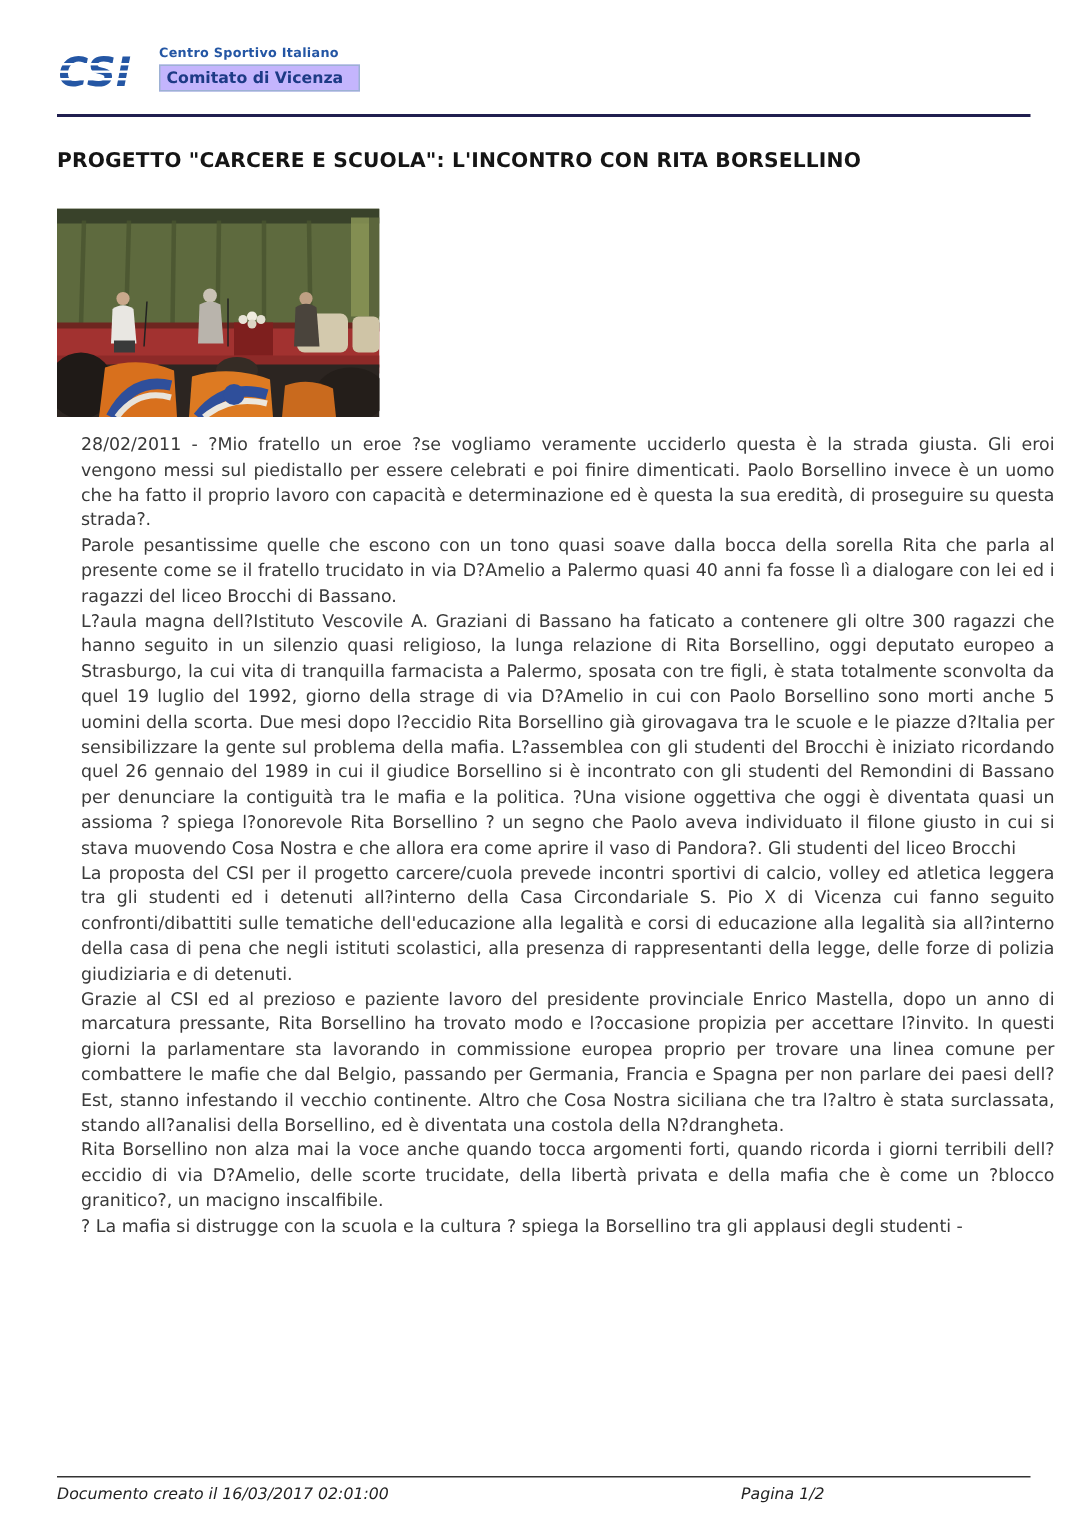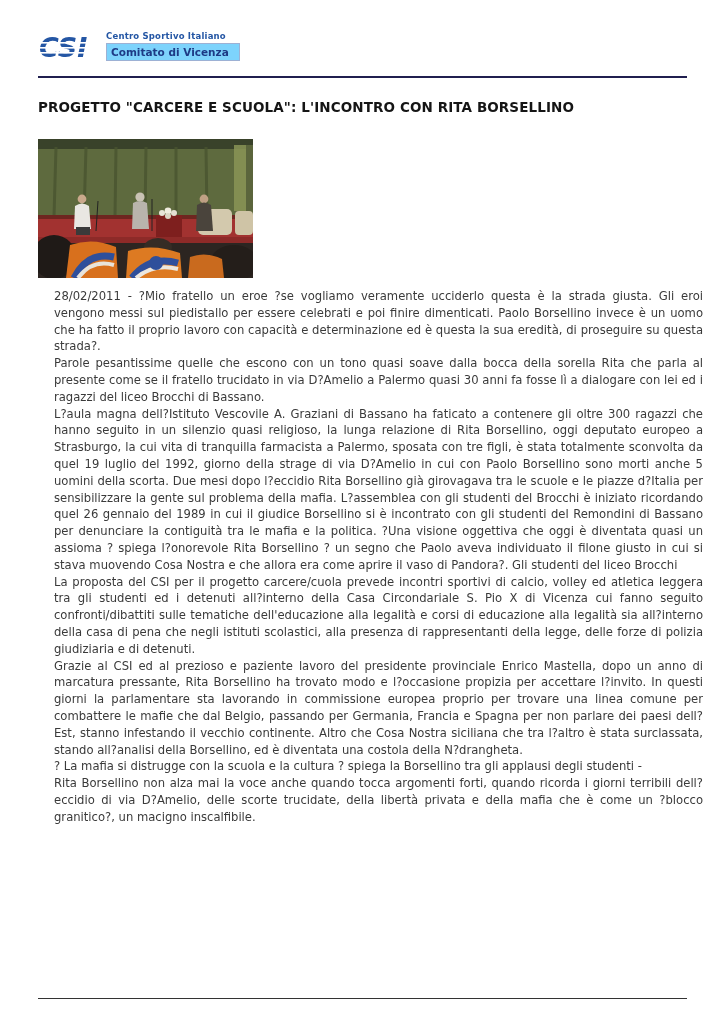--- a/index.html
+++ b/index.html
@@ -15,21 +15,21 @@
 
   
   .doc-header { position:absolute; top:28px; left:38px; right:38px; }
   .logo-row { display:flex; align-items:flex-start; gap:8px; height:42px; }
   .logo-mark { flex:0 0 auto; }
   .logo-text { display:flex; flex-direction:column; gap:2px; padding-top:3px; }
   .org-name { font-size:8.5px; font-weight:bold; color:#2456a4; letter-spacing:0.2px; }
   .committee {
     font-size:10.5px; font-weight:bold; color:#1d3a85;
     border:1px solid #9db1d4; padding:2px 10px 2px 4px;
-    width:fit-content; background:#7dd3fc;
+    width:fit-content; background:#c4b5fd;
   }
   .header-rule { margin-top:6px; height:2px; background:#201f4f; }
 
   
   .title {
     position:absolute; top:99px; left:38px; right:38px;
     font-size:13.5px; font-weight:bold; color:#151515; letter-spacing:0.1px;
   }
 
   
@@ -136,25 +136,29 @@
         <path d="M94 139 Q112 116 140 124" stroke="#2f4f9b" stroke-width="7" fill="none"></path>
         <path d="M98 139 Q116 124 140 130" stroke="#ece7de" stroke-width="4" fill="none"></path>
         <circle cx="118" cy="124" r="7" fill="#2f4f9b"></circle>
         <path d="M150 139 L152 118 Q168 112 184 120 L186 139 Z" fill="#c96a1e"></path>
       </g>
     </svg>
   </figure>
 
   <main class="article-body">
     <p>28/02/2011 - ?Mio fratello un eroe ?se vogliamo veramente ucciderlo questa è la strada giusta. Gli eroi vengono messi sul piedistallo per essere celebrati e poi finire dimenticati. Paolo Borsellino invece è un uomo che ha fatto il proprio lavoro con capacità e determinazione ed è questa la sua eredità, di proseguire su questa strada?.</p>
-    <p>Parole pesantissime quelle che escono con un tono quasi soave dalla bocca della sorella Rita che parla al presente come se il fratello trucidato in via D?Amelio a Palermo quasi 30 anni fa fosse lì a dialogare con lei ed i ragazzi del liceo Brocchi di Bassano.</p>
+    <p>Parole pesantissime quelle che escono con un tono quasi soave dalla bocca della sorella Rita che parla al presente come se il fratello trucidato in via D?Amelio a Palermo quasi 40 anni fa fosse lì a dialogare con lei ed i ragazzi del liceo Brocchi di Bassano.</p>
     <p>L?aula magna dell?Istituto Vescovile A. Graziani di Bassano ha faticato a contenere gli oltre 300 ragazzi che hanno seguito in un silenzio quasi religioso, la lunga relazione di Rita Borsellino, oggi deputato europeo a Strasburgo, la cui vita di tranquilla farmacista a Palermo, sposata con tre figli, è stata totalmente sconvolta da quel 19 luglio del 1992, giorno della strage di via D?Amelio in cui con Paolo Borsellino sono morti anche 5 uomini della scorta. Due mesi dopo l?eccidio Rita Borsellino già girovagava tra le scuole e le piazze d?Italia per sensibilizzare la gente sul problema della mafia. L?assemblea con gli studenti del Brocchi è iniziato ricordando quel 26 gennaio del 1989 in cui il giudice Borsellino si è incontrato con gli studenti del Remondini di Bassano per denunciare la contiguità tra le mafia e la politica. ?Una visione oggettiva che oggi è diventata quasi un assioma ? spiega l?onorevole Rita Borsellino ? un segno che Paolo aveva individuato il filone giusto in cui si stava muovendo Cosa Nostra e che allora era come aprire il vaso di Pandora?. Gli studenti del liceo Brocchi</p>
     <p>La proposta del CSI per il progetto carcere/cuola prevede incontri sportivi di calcio, volley ed atletica leggera tra gli studenti ed i detenuti all?interno della Casa Circondariale S. Pio X di Vicenza cui fanno seguito confronti/dibattiti sulle tematiche dell'educazione alla legalità e corsi di educazione alla legalità sia all?interno della casa di pena che negli istituti scolastici, alla presenza di rappresentanti della legge, delle forze di polizia giudiziaria e di detenuti.</p>
     <p>Grazie al CSI ed al prezioso e paziente lavoro del presidente provinciale Enrico Mastella, dopo un anno di marcatura pressante, Rita Borsellino ha trovato modo e l?occasione propizia per accettare l?invito. In questi giorni la parlamentare sta lavorando in commissione europea proprio per trovare una linea comune per combattere le mafie che dal Belgio, passando per Germania, Francia e Spagna per non parlare dei paesi dell?Est, stanno infestando il vecchio continente. Altro che Cosa Nostra siciliana che tra l?altro è stata surclassata, stando all?analisi della Borsellino, ed è diventata una costola della N?drangheta.</p>
+    <p>Rita Borsellino non alza mai la voce anche quando tocca argomenti forti, quando ricorda i giorni terribili dell?eccidio di via D?Amelio, delle scorte trucidate, della libertà privata e della mafia che è come un ?blocco granitico?, un macigno inscalfibile.</p>
     <p>? La mafia si distrugge con la scuola e la cultura ? spiega la Borsellino tra gli applausi degli studenti -</p>
-    <p>Rita Borsellino non alza mai la voce anche quando tocca argomenti forti, quando ricorda i giorni terribili dell?eccidio di via D?Amelio, delle scorte trucidate, della libertà privata e della mafia che è come un ?blocco granitico?, un macigno inscalfibile.</p>
   </main>
 
   <footer class="doc-footer">
     <div class="footer-rule"></div>
+    <div class="footer-row">
+      <span class="created">Documento creato il 16/03/2017 02:01:00</span>
+      <span class="pagenum">Pagina 1/2</span>
+    </div>
   </footer>
 
 </div>
 
 </body></html>

